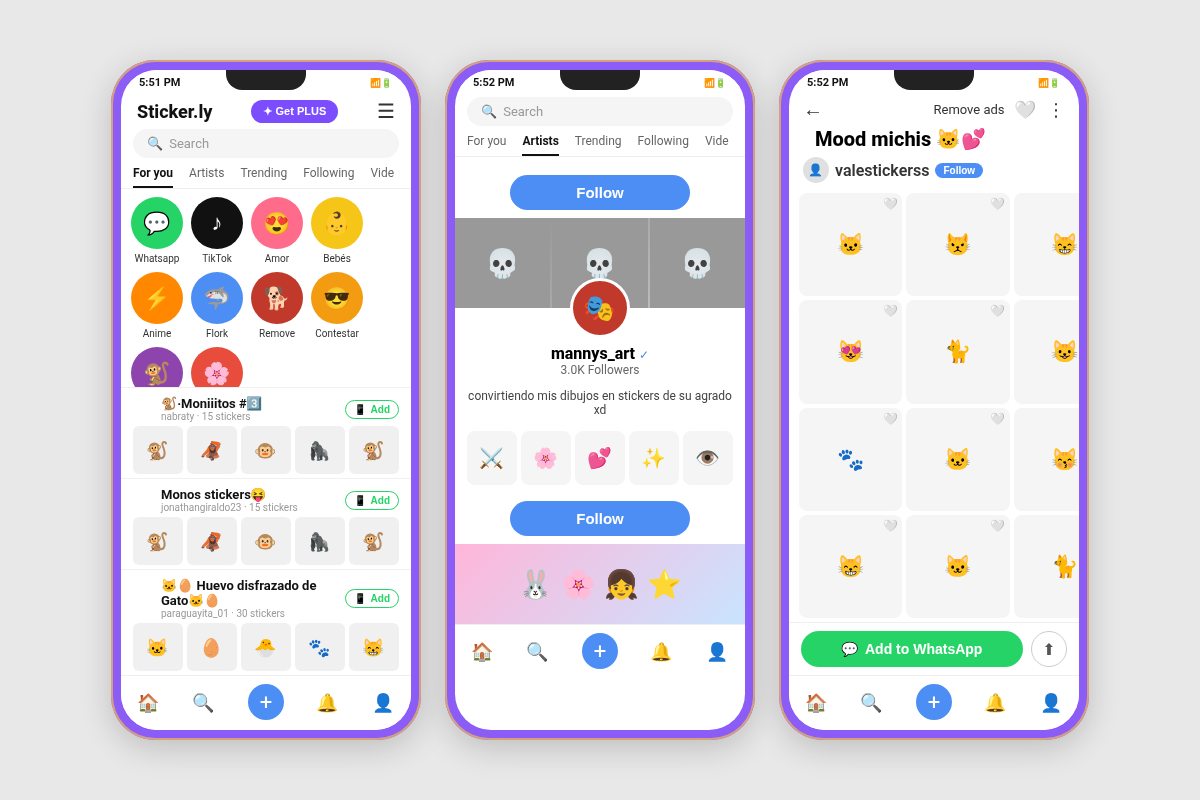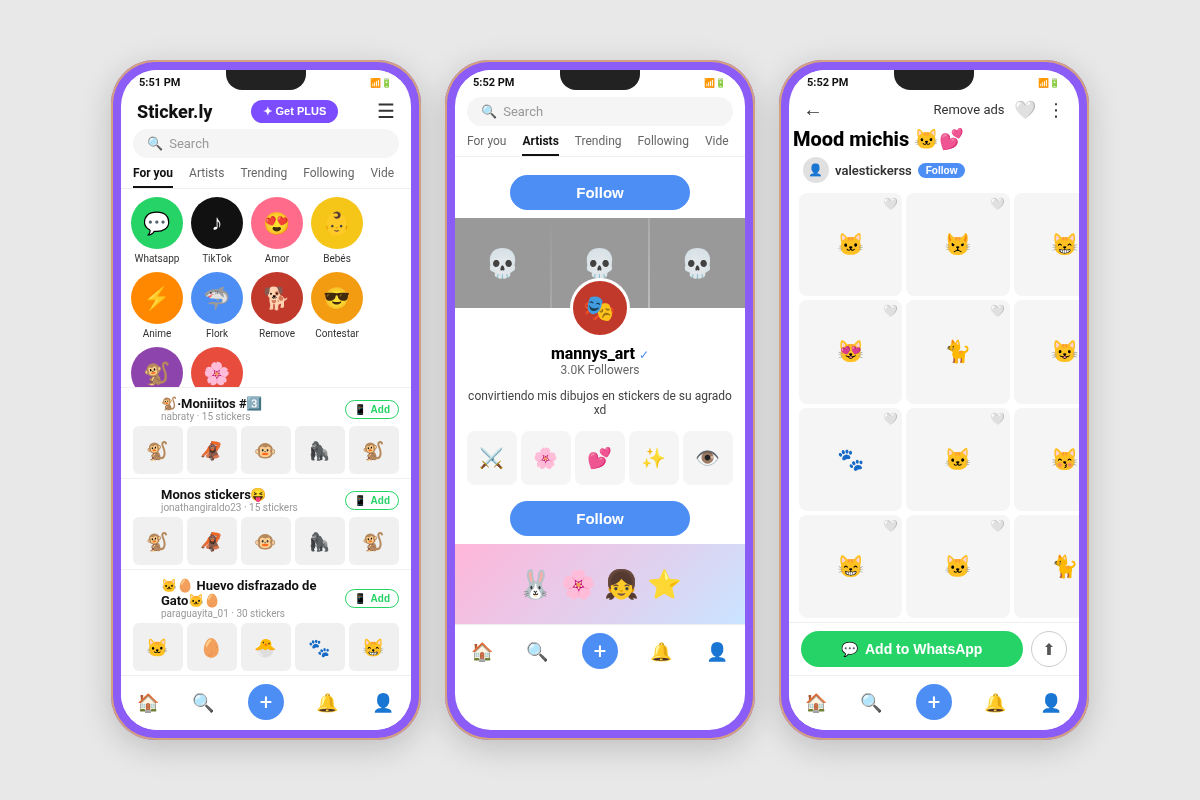--- a/index.html
+++ b/index.html
@@ -317,35 +317,35 @@
       display: flex;
       justify-content: space-between;
       align-items: center;
       padding: 6px 14px 4px;
     }
     .back-btn { font-size: 20px; color: #333; cursor: pointer; }
     .p3-actions { display: flex; align-items: center; gap: 10px; }
     .heart-icon { font-size: 18px; color: #333; cursor: pointer; }
     .more-icon { font-size: 18px; color: #333; cursor: pointer; }
 
-    .p3-title { font-size: 20px; font-weight: 800; padding: 2px 4px; }
+    .p3-title { font-size: 20px; font-weight: 800; padding: 2px 26px; }
     .p3-author {
       display: flex;
       align-items: center;
       gap: 6px;
       padding: 4px 14px 6px;
     }
     .author-avatar {
       width: 26px; height: 26px;
       background: #e0e0e0;
       border-radius: 50%;
       display: flex; align-items: center; justify-content: center;
       font-size: 12px;
     }
-    .author-name { font-size: 13px; font-weight: 600; color: #333; }
+    .author-name { font-size: 16px; font-weight: 600; color: #333; }
     .follow-small {
       background: #4d8ef5;
       color: #fff;
       border: none;
       border-radius: 10px;
       padding: 2px 8px;
       font-size: 10px;
       font-weight: 700;
       cursor: pointer;
     }

